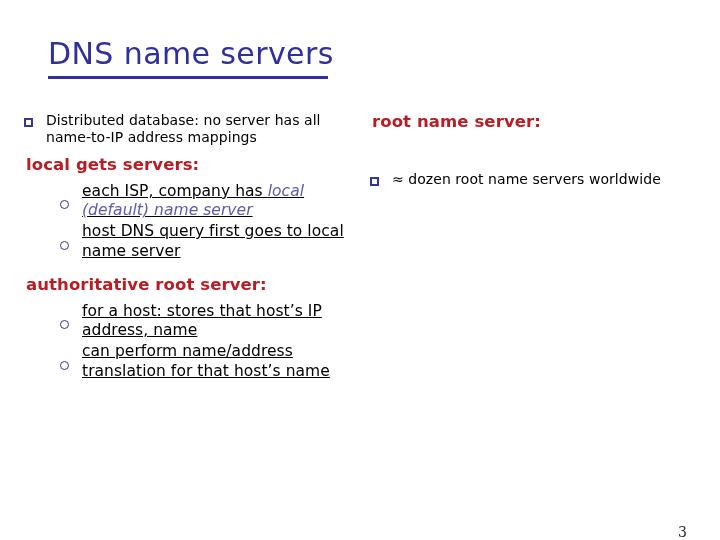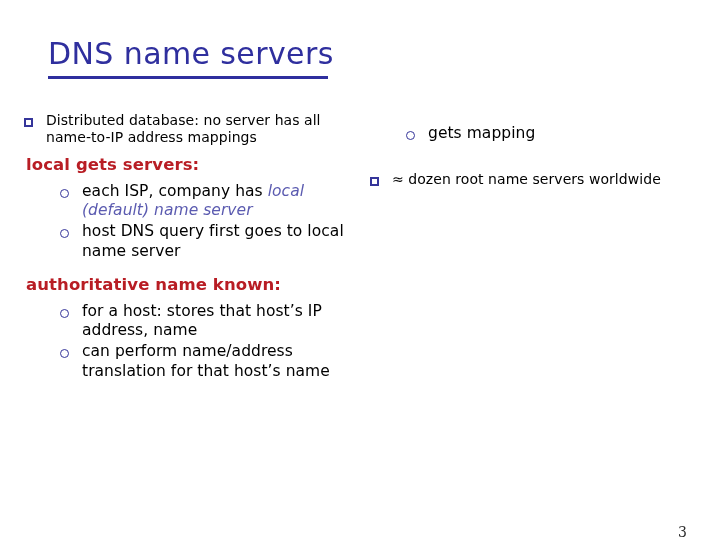--- a/index.html
+++ b/index.html
@@ -63,22 +63,23 @@
   #right-column .red-heading { margin-left: 2px; }
 
   
   .bullet-l1 {
     display: flex;
     align-items: flex-start;
     margin: 0 0 2px 0;
   }
   .bullet-l2 {
     display: flex;
-    align-items: flex-start;
+    align-items: center;
     margin: 0 0 2px 36px;
+    text-decoration: underline;
   }
   .marker {
     flex: 0 0 auto;
     width: 22px;
     display: flex;
     justify-content: flex-start;
     align-items: flex-start;
     padding-top: 6px;
   }
   .marker-l2 { padding-top: 7px; }
@@ -163,21 +164,21 @@
 
     <div class="bullet-l2">
       <span class="marker marker-l2">
           <span class="ci"></span>
         </span>
       <span class="btext btext-l2">host DNS query first goes to local name server</span>
     </div>
 
     <div class="block-gap-md"></div>
 
-    <div class="red-heading">authoritative name known:</div>
+    <div class="red-heading">authoritative root server:</div>
 
     <div class="block-gap-sm"></div>
 
     <div class="bullet-l2">
       <span class="marker marker-l2">
           <span class="ci"></span>
         </span>
       <span class="btext btext-l2">for a host: stores that host’s IP address, name</span>
     </div>
 
@@ -185,33 +186,28 @@
       <span class="marker marker-l2">
           <span class="ci"></span>
         </span>
       <span class="btext btext-l2">can perform name/address translation for that host’s name</span>
     </div>
 
   </div>
 
   <div id="right-column" class="column">
 
-
-    <div class="block-gap-sm"></div>
-
-
-    <div class="block-gap-sm"></div>
-
-
-    <div class="bullet-l2">
-      <span class="marker marker-l2">
-          <span class="ci"></span>
-        </span>
-      <span class="btext btext-l2">gets mapping</span>
-    </div>
+    <div class="red-heading">root name server:</div>
+
+    <div class="block-gap-sm"></div>
+
+
+    <div class="block-gap-sm"></div>
+
+
 
 
     <div class="block-gap-lg"></div>
 
     <div class="bullet-l1">
       <span class="marker">
           <span class="sq"></span>
         </span>
       <span class="btext">≈ dozen root name servers worldwide</span>
     </div>

